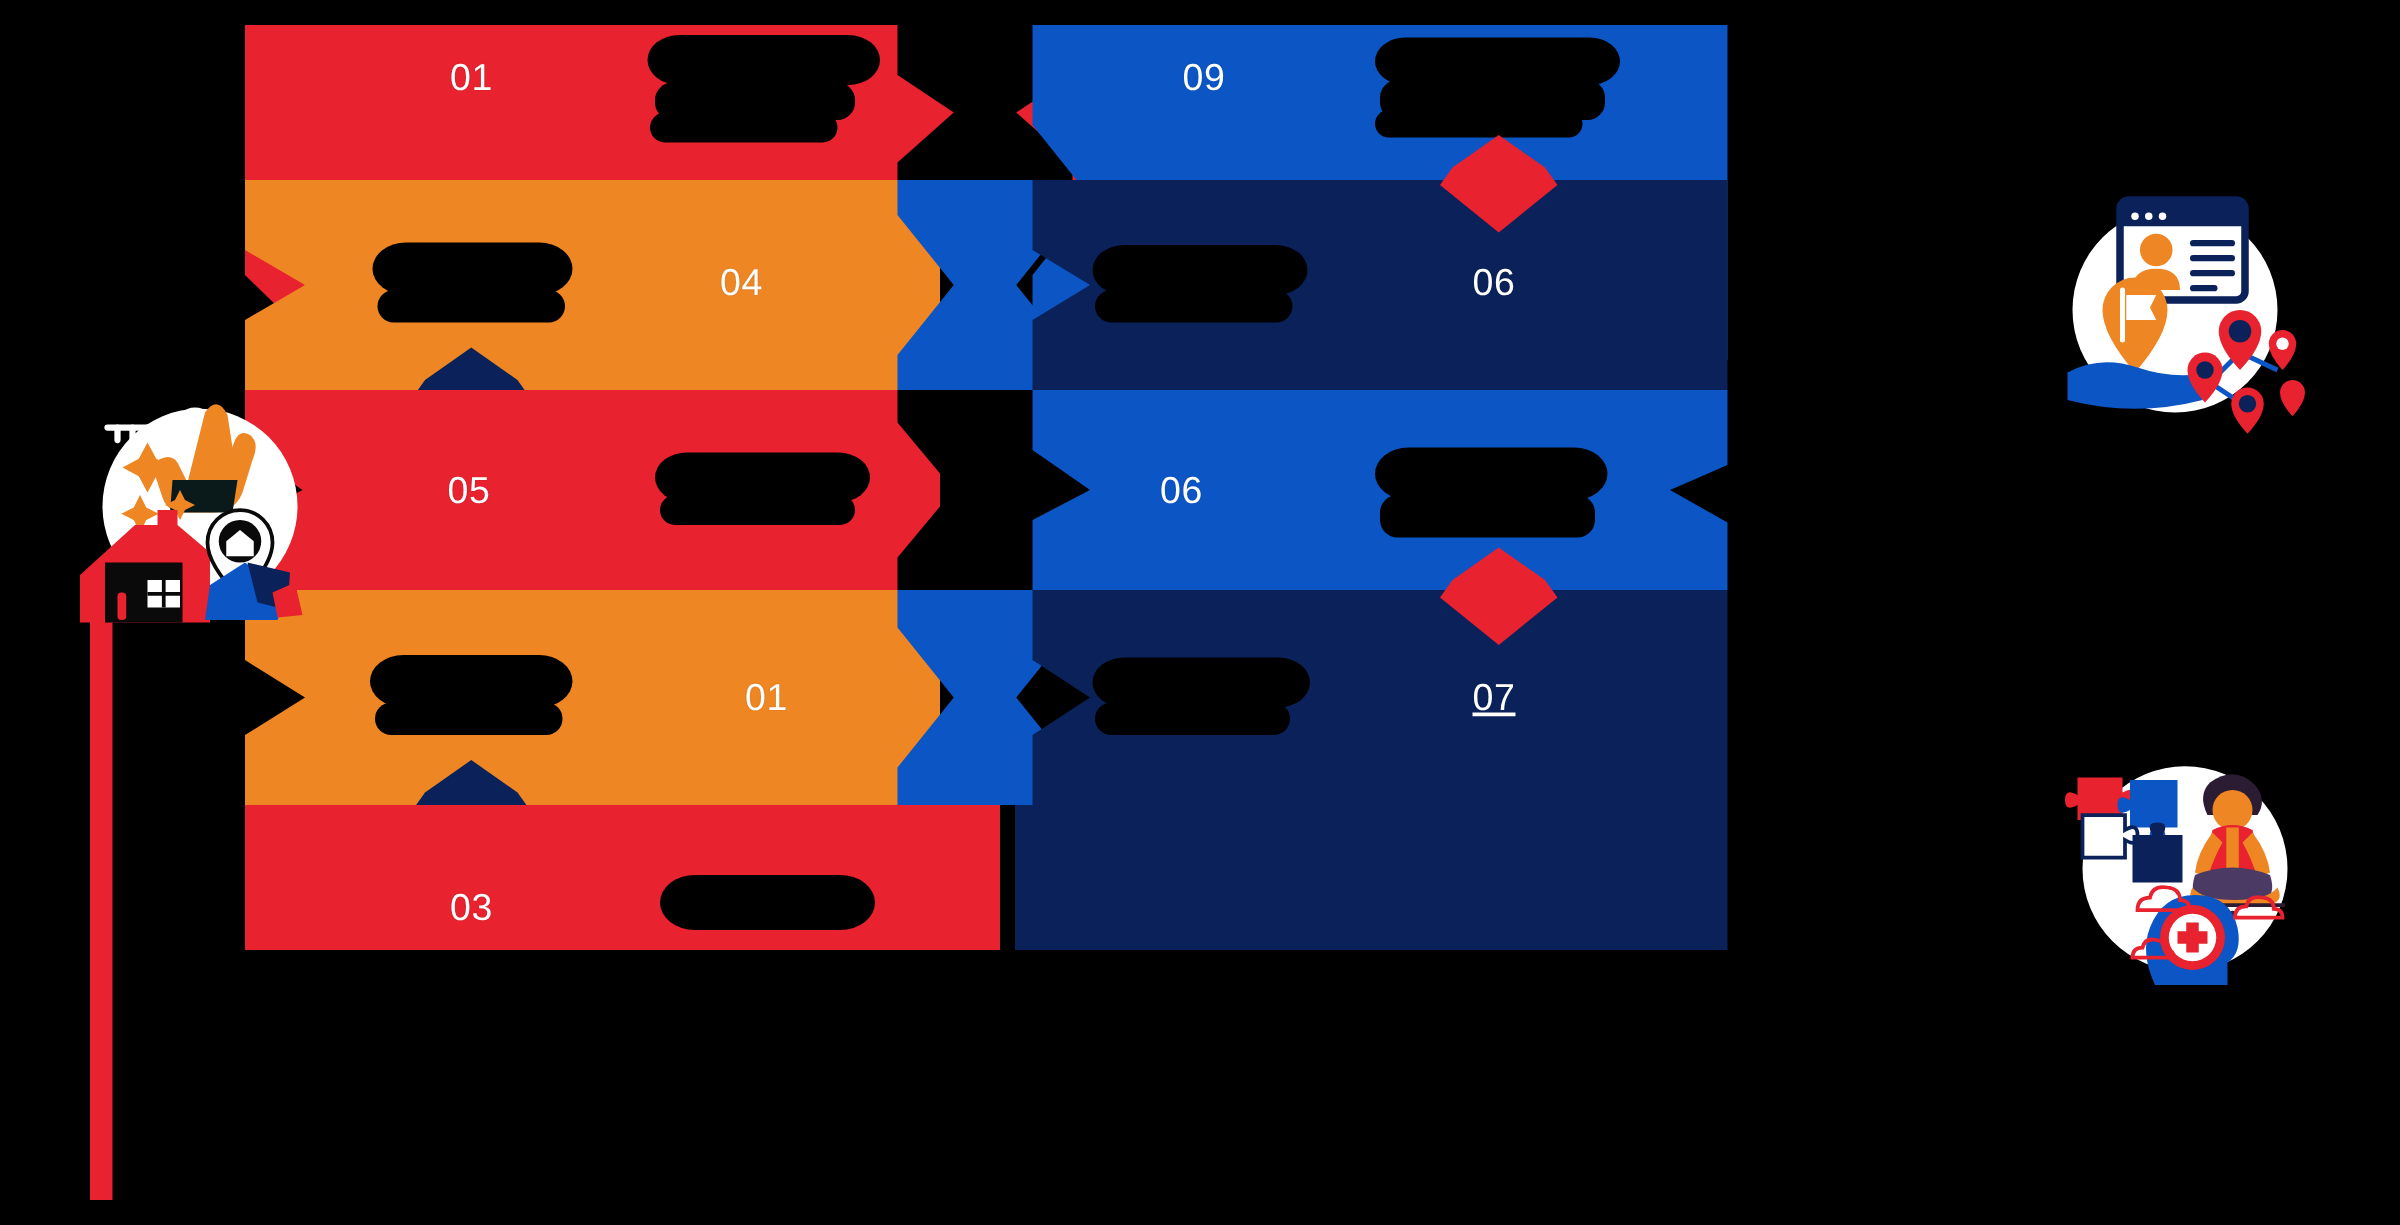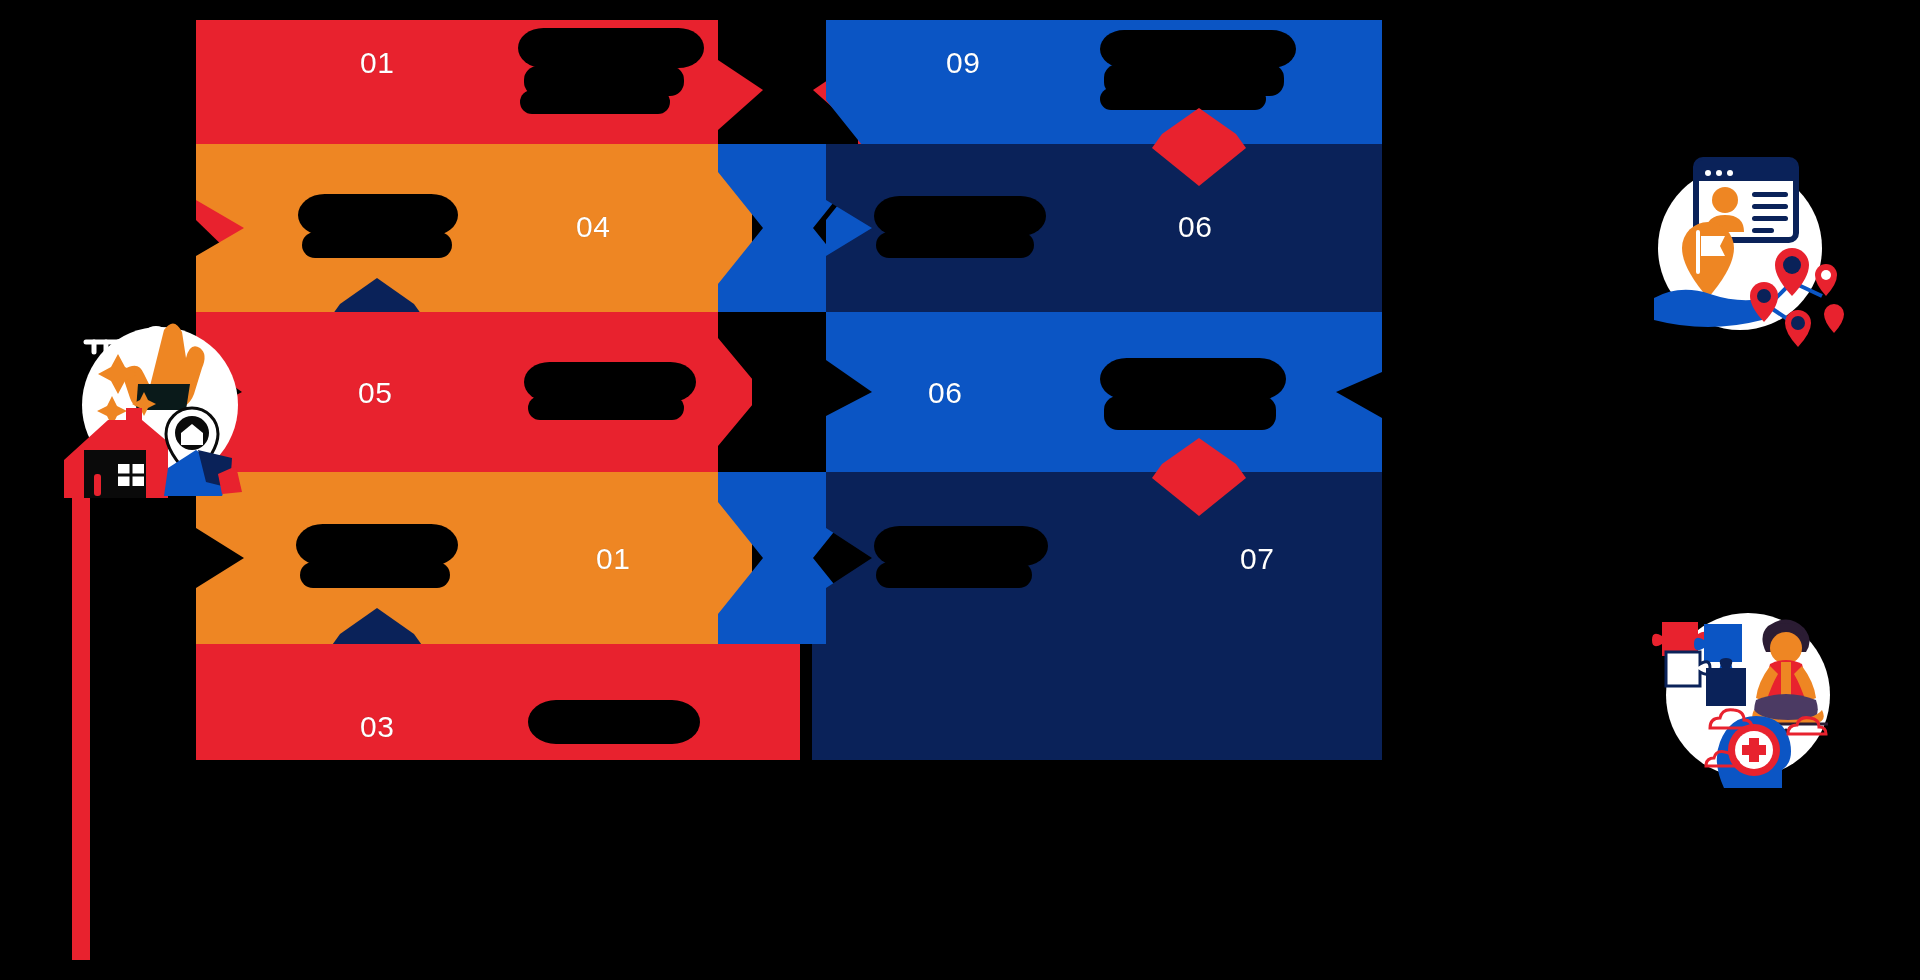--- a/index.html
+++ b/index.html
@@ -182,21 +182,21 @@
     <svg viewBox="0 0 140 172" preserveAspectRatio="none">
       <polygon fill="#0B55C4" points="0,0 140,0 140,30 95,86 140,142 140,172 0,172 0,142 45,86 0,30"></polygon>
     </svg>
   </div>
 
   <div class="band" style="left:826px; top:472px; width:556px; height:172px;">
     <svg viewBox="0 0 556 172" preserveAspectRatio="none">
       <polygon fill="#0A2259" points="0,0 556,0 556,172 0,172 0,116 46,86 0,56"></polygon>
     </svg>
   </div>
-  <div class="num" style="left:1240px; top:544px;">07</div>
+  <div class="num" style="left:1178px; top:544px;text-decoration:underline;">07</div>
   <div class="redact" style="left:874px; top:526px; width:174px; height:40px;">
     <span class="ln" style="left:2px; top:36px; width:156px; height:26px;"></span>
     <span class="lbl"></span>
   </div>
 
   <div class="diamond" style="left:1152px; top:438px; width:94px; height:78px;">
     <svg width="94" height="78" viewBox="0 0 94 78">
       <path fill="#E8222E" d="M47 0 L84 26 L94 40 L47 78 L0 40 L10 26 Z"></path>
     </svg>
   </div>

